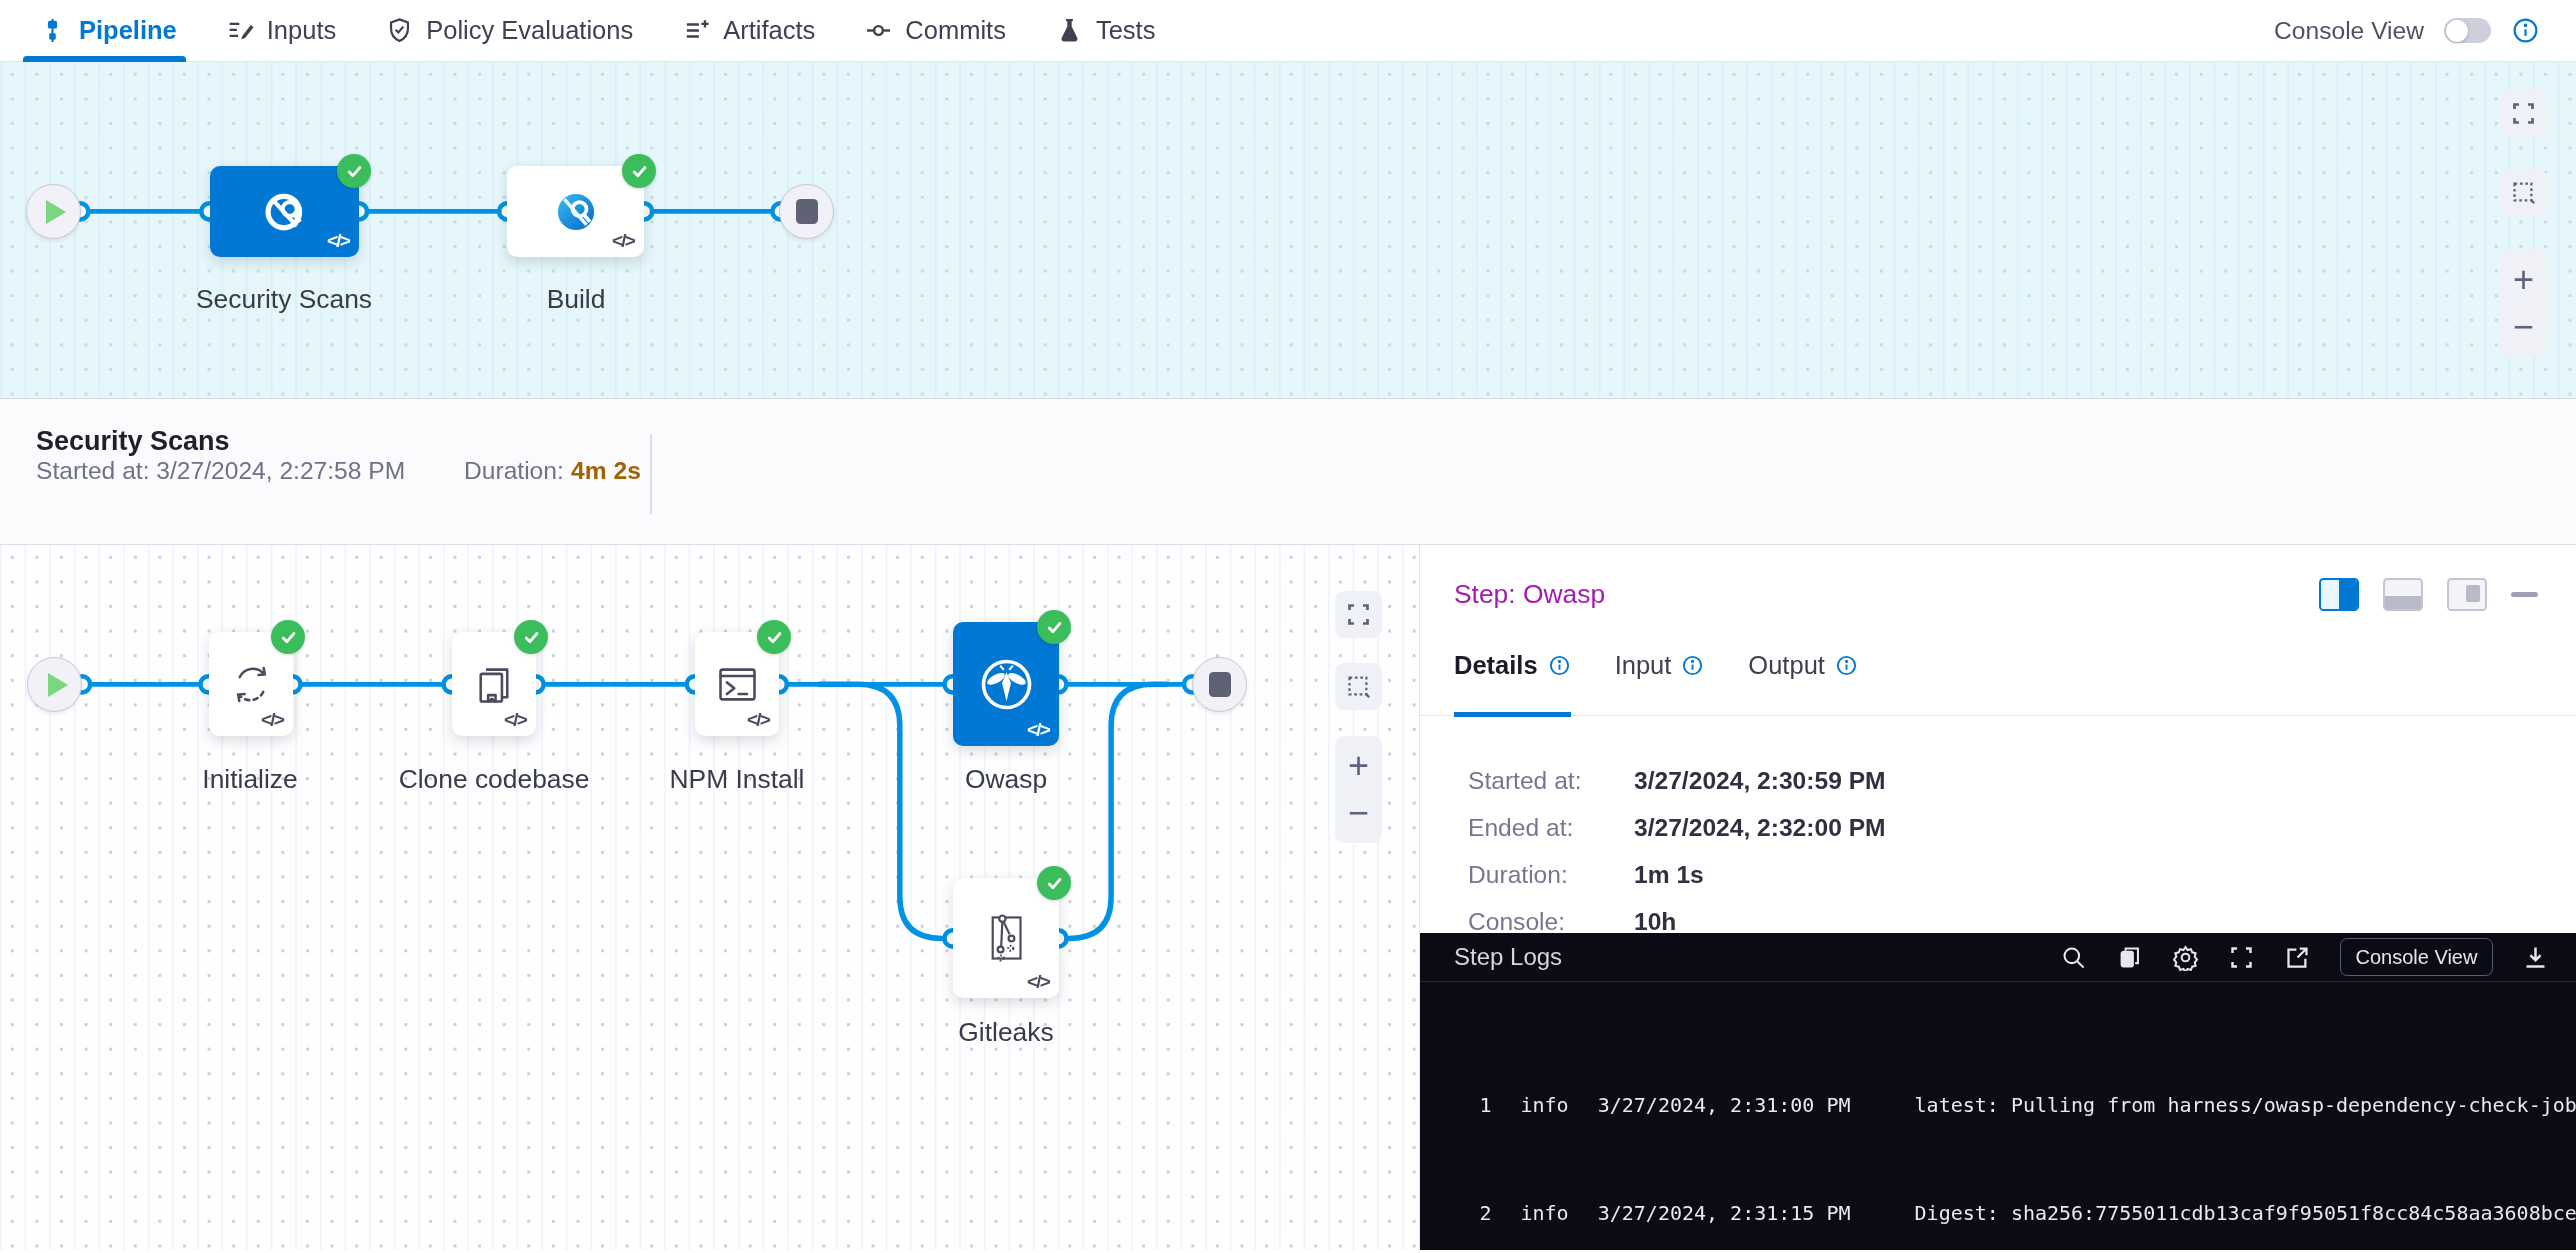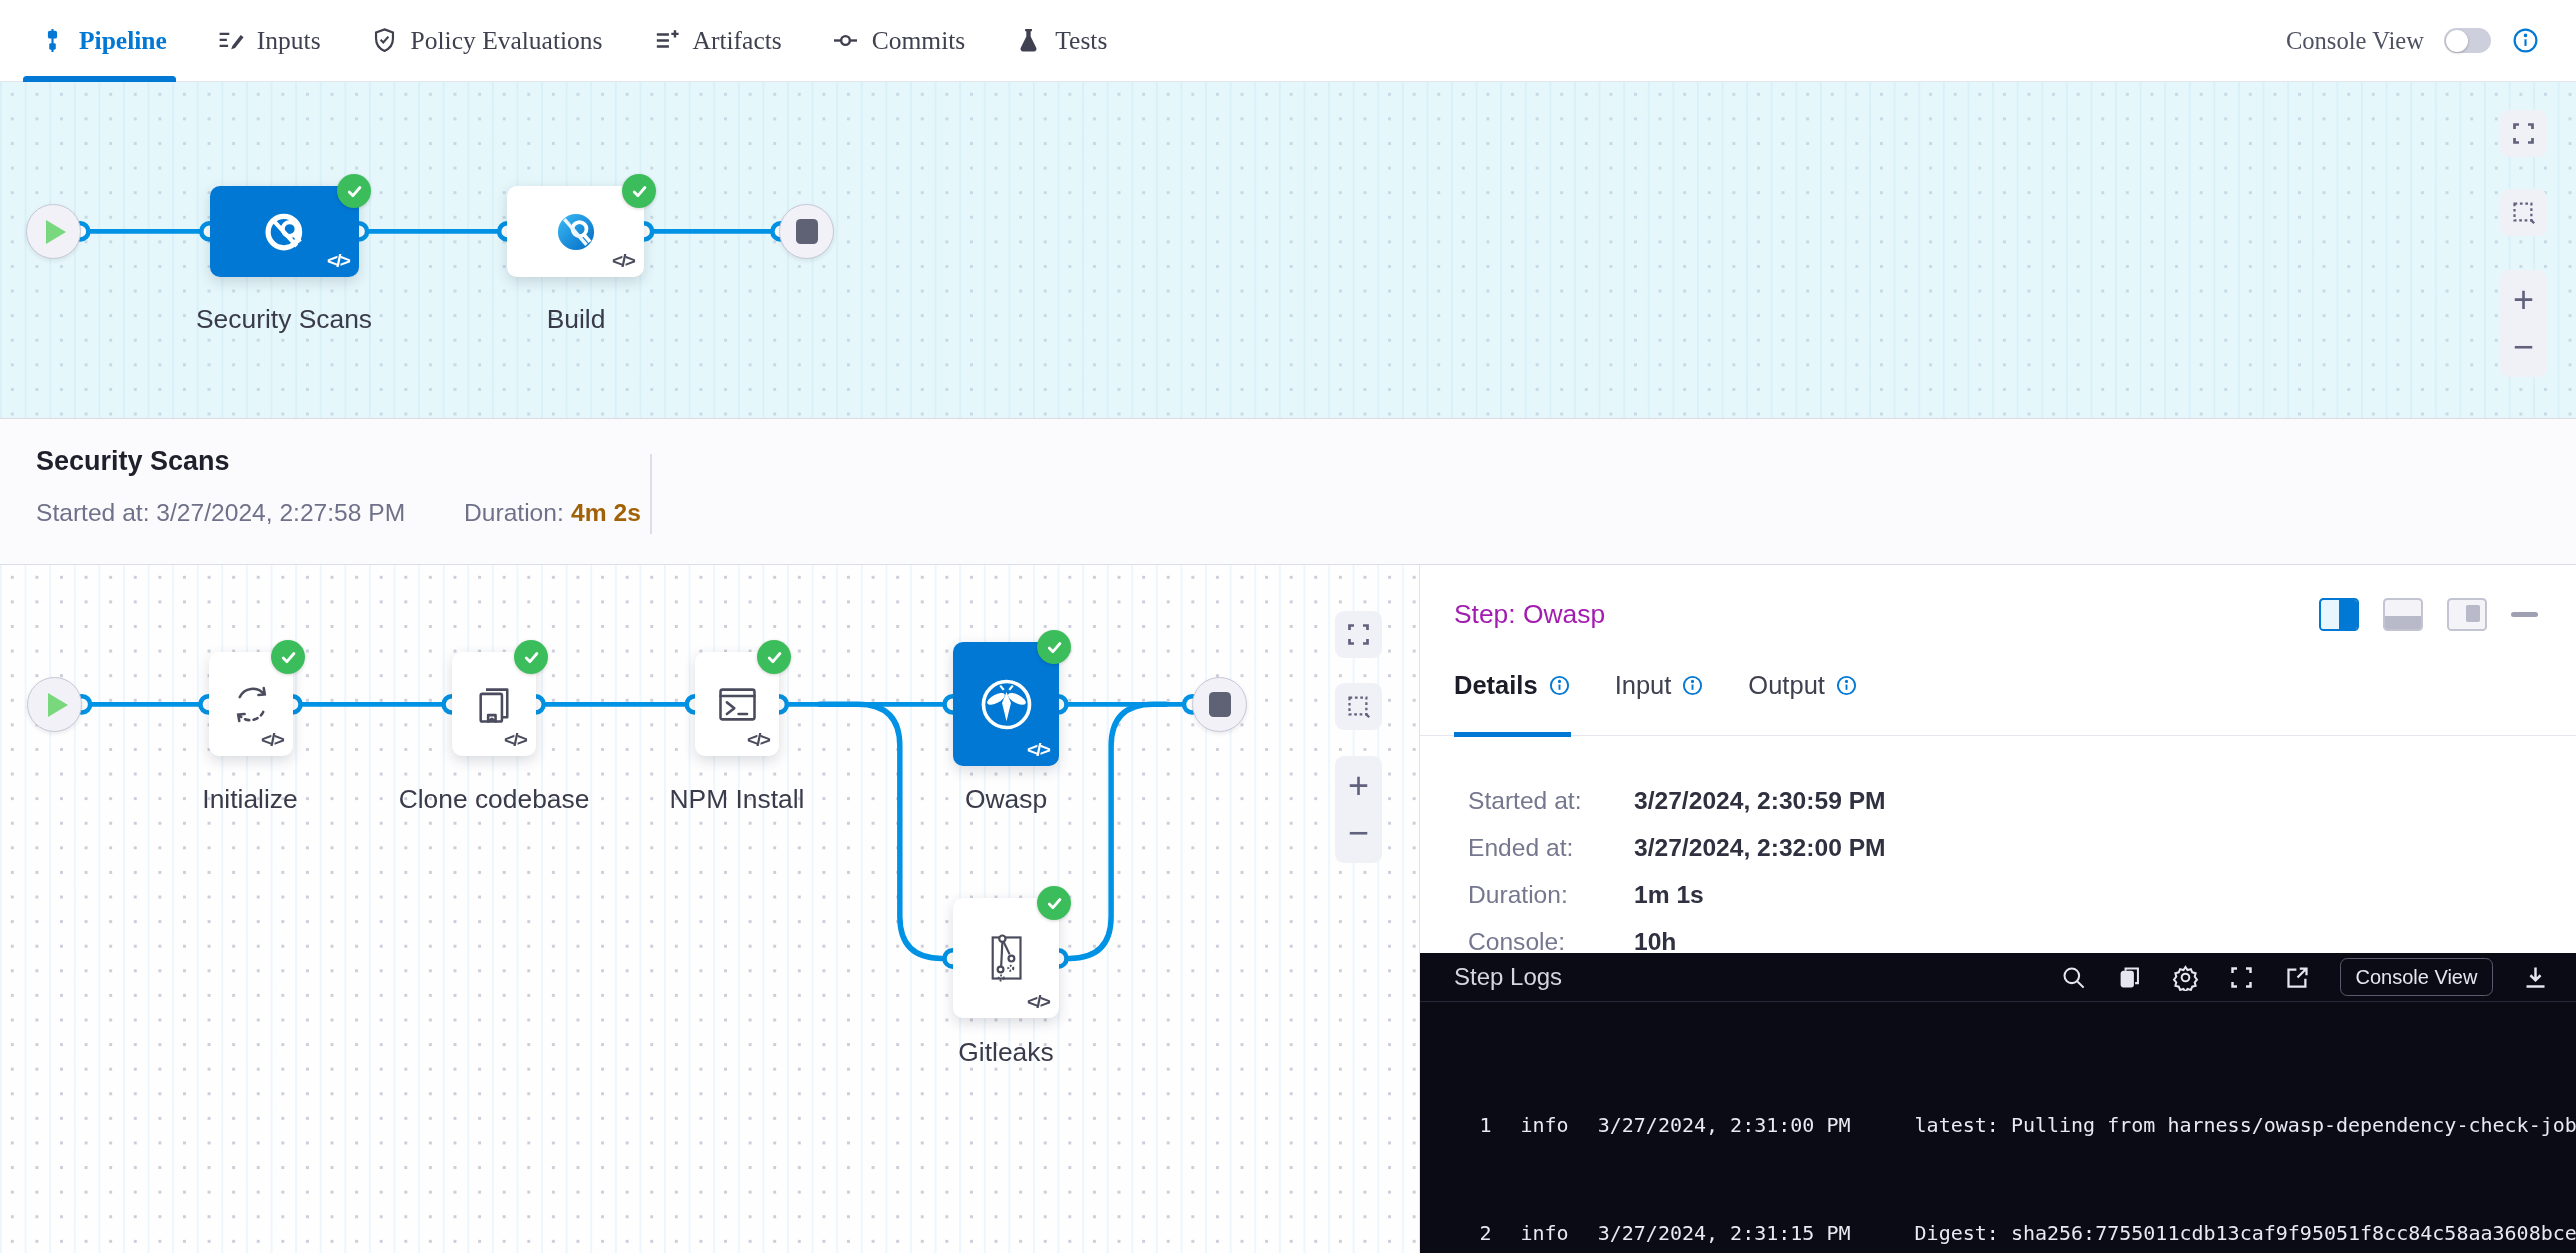--- a/index.html
+++ b/index.html
@@ -1,22 +1,22 @@
 <!DOCTYPE html>
 <html style="font-size:14.6px"><head>
 <meta charset="utf-8">
 <style>
   * { margin:0; padding:0; box-sizing:border-box; }
   html,body { width:2576px; height:1253px; overflow:hidden; background:#fff;
               font-family:"Liberation Sans", sans-serif; }
   .app { position:relative; width:2576px; height:1253px; }
 
   
-  .navbar { height:82px; background:#fff; border-bottom:1.8px solid #E3E4EC;
-            display:flex; align-items:stretch; justify-content:space-between; padding:0 36px 0 38px;font-family:Liberation Serif, serif; }
+  .navbar { height:62px; background:#fff; border-bottom:1.8px solid #E3E4EC;
+            display:flex; align-items:stretch; justify-content:space-between; padding:0 36px 0 38px; }
   .nav-tabs { display:flex; gap:49px; align-items:stretch; }
   .nav-tab { display:flex; align-items:center; gap:12px; font-size:25.5px; color:#3F4050;
              position:relative; cursor:pointer; white-space:nowrap; }
   .nav-tab svg { width:29px; height:29px; }
   .nav-tab.active { color:#0278D5; font-weight:700; }
   .nav-tab.active::after { content:""; position:absolute; left:-14.6px; right:-9px; bottom:-1.8px;
              height:6.4px; background:#0278D5; border-radius:3.6px 3.6px 0 0; }
   .nav-right { display:flex; align-items:center; gap:20px; }
   .cv-label { font-size:24.6px; color:#4F5162; }
   .toggle { width:47px; height:25.5px; border-radius:12.8px; background:#CDCFDC; position:relative; cursor:pointer; }
@@ -58,21 +58,21 @@
   .ctl-btn svg { width:27px; height:27px; }
   .zoom-pill { position:absolute; width:47px; height:107px; border-radius:9px; background:#F0F1F7;
                color:#5F617D; display:flex; flex-direction:column; align-items:center;
                justify-content:space-evenly; font-size:36px; line-height:1; cursor:pointer; }
   .zoom-pill span { font-weight:400; }
 
   
   .stage-summary { position:relative; height:147px; background:#FBFBFE;
                    border-top:1.8px solid #D9DAE3; border-bottom:1.8px solid #DCDDE6; padding:27px 0 0 36px; }
   .ss-title { font-size:27px; font-weight:700; color:#1F202B; }
-  .ss-row { margin-top:22px; display:flex; font-size:24.6px; color:#6F7189; }
+  .ss-row { display:flex; font-size:24.6px; color:#6F7189; }
   .ss-started { width:428px; }
   .ss-value-strong { color:#a16207; font-weight:700; margin-left:7.3px; }
   .ss-divider { position:absolute; left:650px; top:35px; height:80px; width:1.8px; background:#DDDEE8; }
 
   
   .workspace { display:flex; height:705px; }
   .step-canvas { width:1419px; height:705px; flex:none; }
 
   
   .step-panel { position:relative; width:1157px; height:705px; background:#fff;

